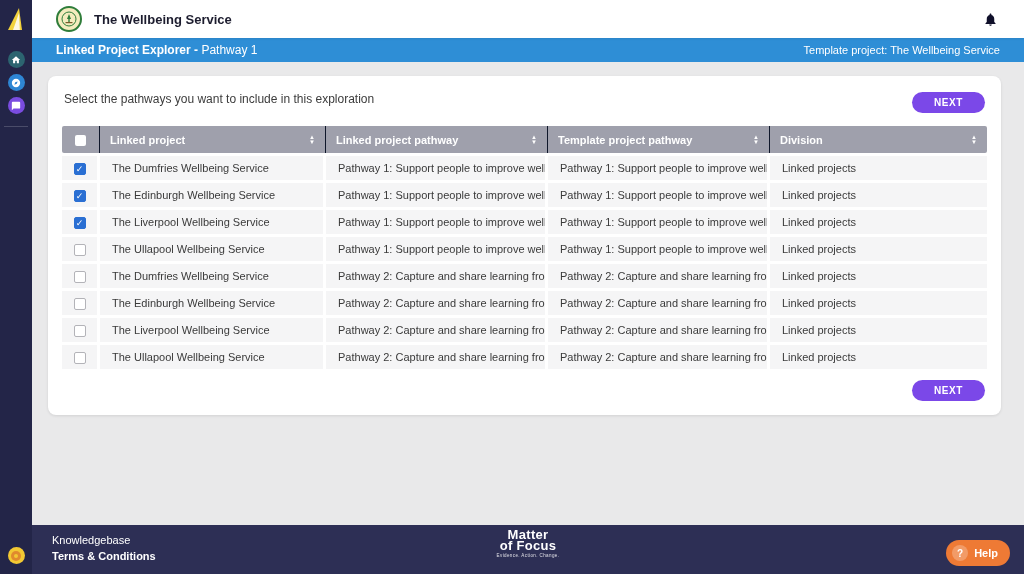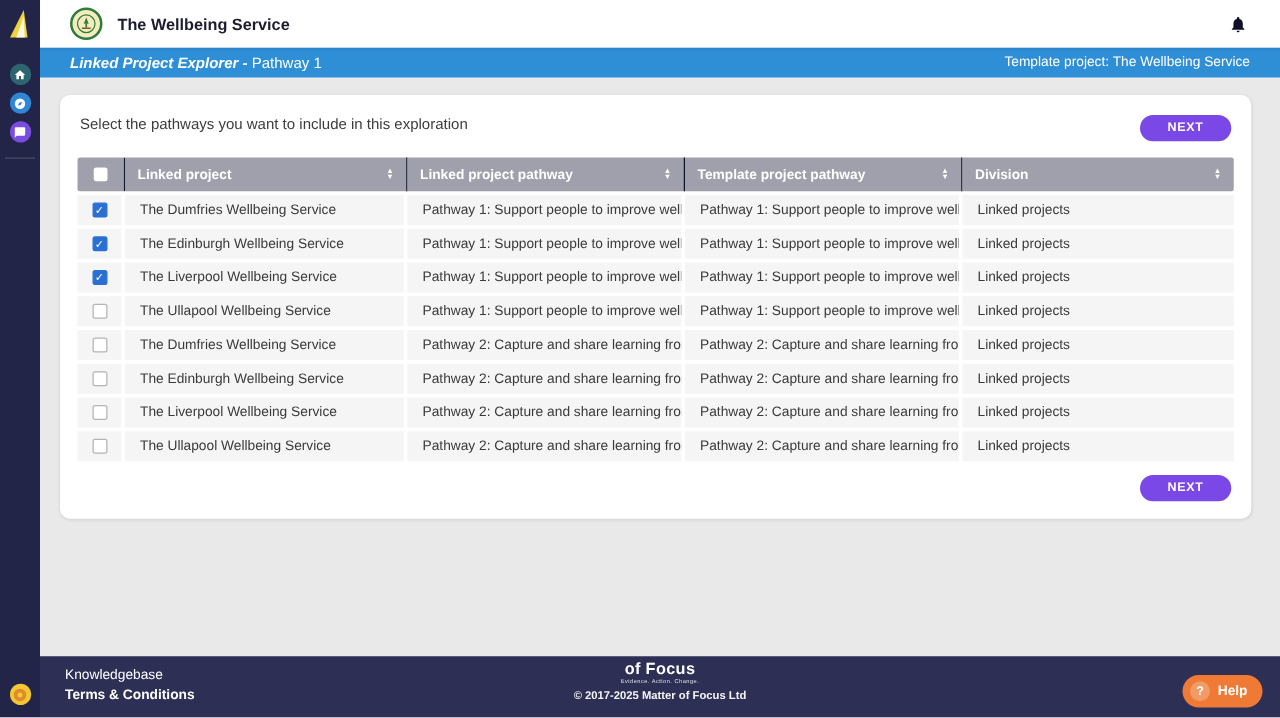--- a/index.html
+++ b/index.html
@@ -26,21 +26,21 @@
   .seal { margin-left:24px; width:26px; height:26px; border-radius:50%; border:2px solid #2f7d3a; background:#f4ecbe; display:flex; align-items:center; justify-content:center; }
   .seal svg { width:16px; height:16px; }
   .app-title { margin-left:12px; font-size:13px; font-weight:bold; color:#1c1c2e; }
   .topbar-spacer { flex:1; }
   .bell { margin-right:26px; width:15px; height:15px; cursor:pointer; }
   .bell svg { width:15px; height:15px; fill:#10102a; }
 
   
   .bluebar { position:absolute; left:32px; right:0; top:38px; height:24px; background:var(--bar-blue,#2e8ed6); display:flex; align-items:center; color:#fff; z-index:9; }
   .bluebar-title { margin-left:24px; font-size:12px; }
-  .bluebar-title b { font-weight:bold;font-style:italic; }
+  .bluebar-title b { font-weight:bold; }
   .bluebar-spacer { flex:1; }
   .bluebar-template { margin-right:24px; font-size:11px; }
   .bluebar-template b { font-weight:normal; }
 
   
   .main { position:absolute; left:32px; right:0; top:62px; bottom:49px; background:#e9e9ea; overflow:hidden; }
   .card { margin:14px 23px 0 16px; background:#fff; border-radius:8px; box-shadow:0 1px 3px rgba(0,0,0,0.10); min-height:328px; }
   .card-top { display:flex; align-items:flex-start; padding:16px 16px 10px 16px; }
   .instruction { font-size:12px; color:#3c3c3c; }
   .card-top-spacer { flex:1; }
@@ -263,23 +263,23 @@
       </div>
     </section>
   </main>
 
   <footer class="footer">
     <div class="footer-links">
       <a class="footer-link">Knowledgebase</a>
       <a class="footer-link bold">Terms &amp; Conditions</a>
     </div>
     <div class="footer-brand">
+      <div class="brand-line">Matter</div>
       <div class="brand-line">of Focus</div>
       <div class="brand-tagline">Evidence. Action. Change.</div>
-      <div class="copyright">© 2017-2025 Matter of Focus Ltd</div>
     </div>
     <button class="help-btn">
       <span class="help-q">?</span>
       <span class="help-label">Help</span>
     </button>
   </footer>
 
 </div>
 
 </body></html>

